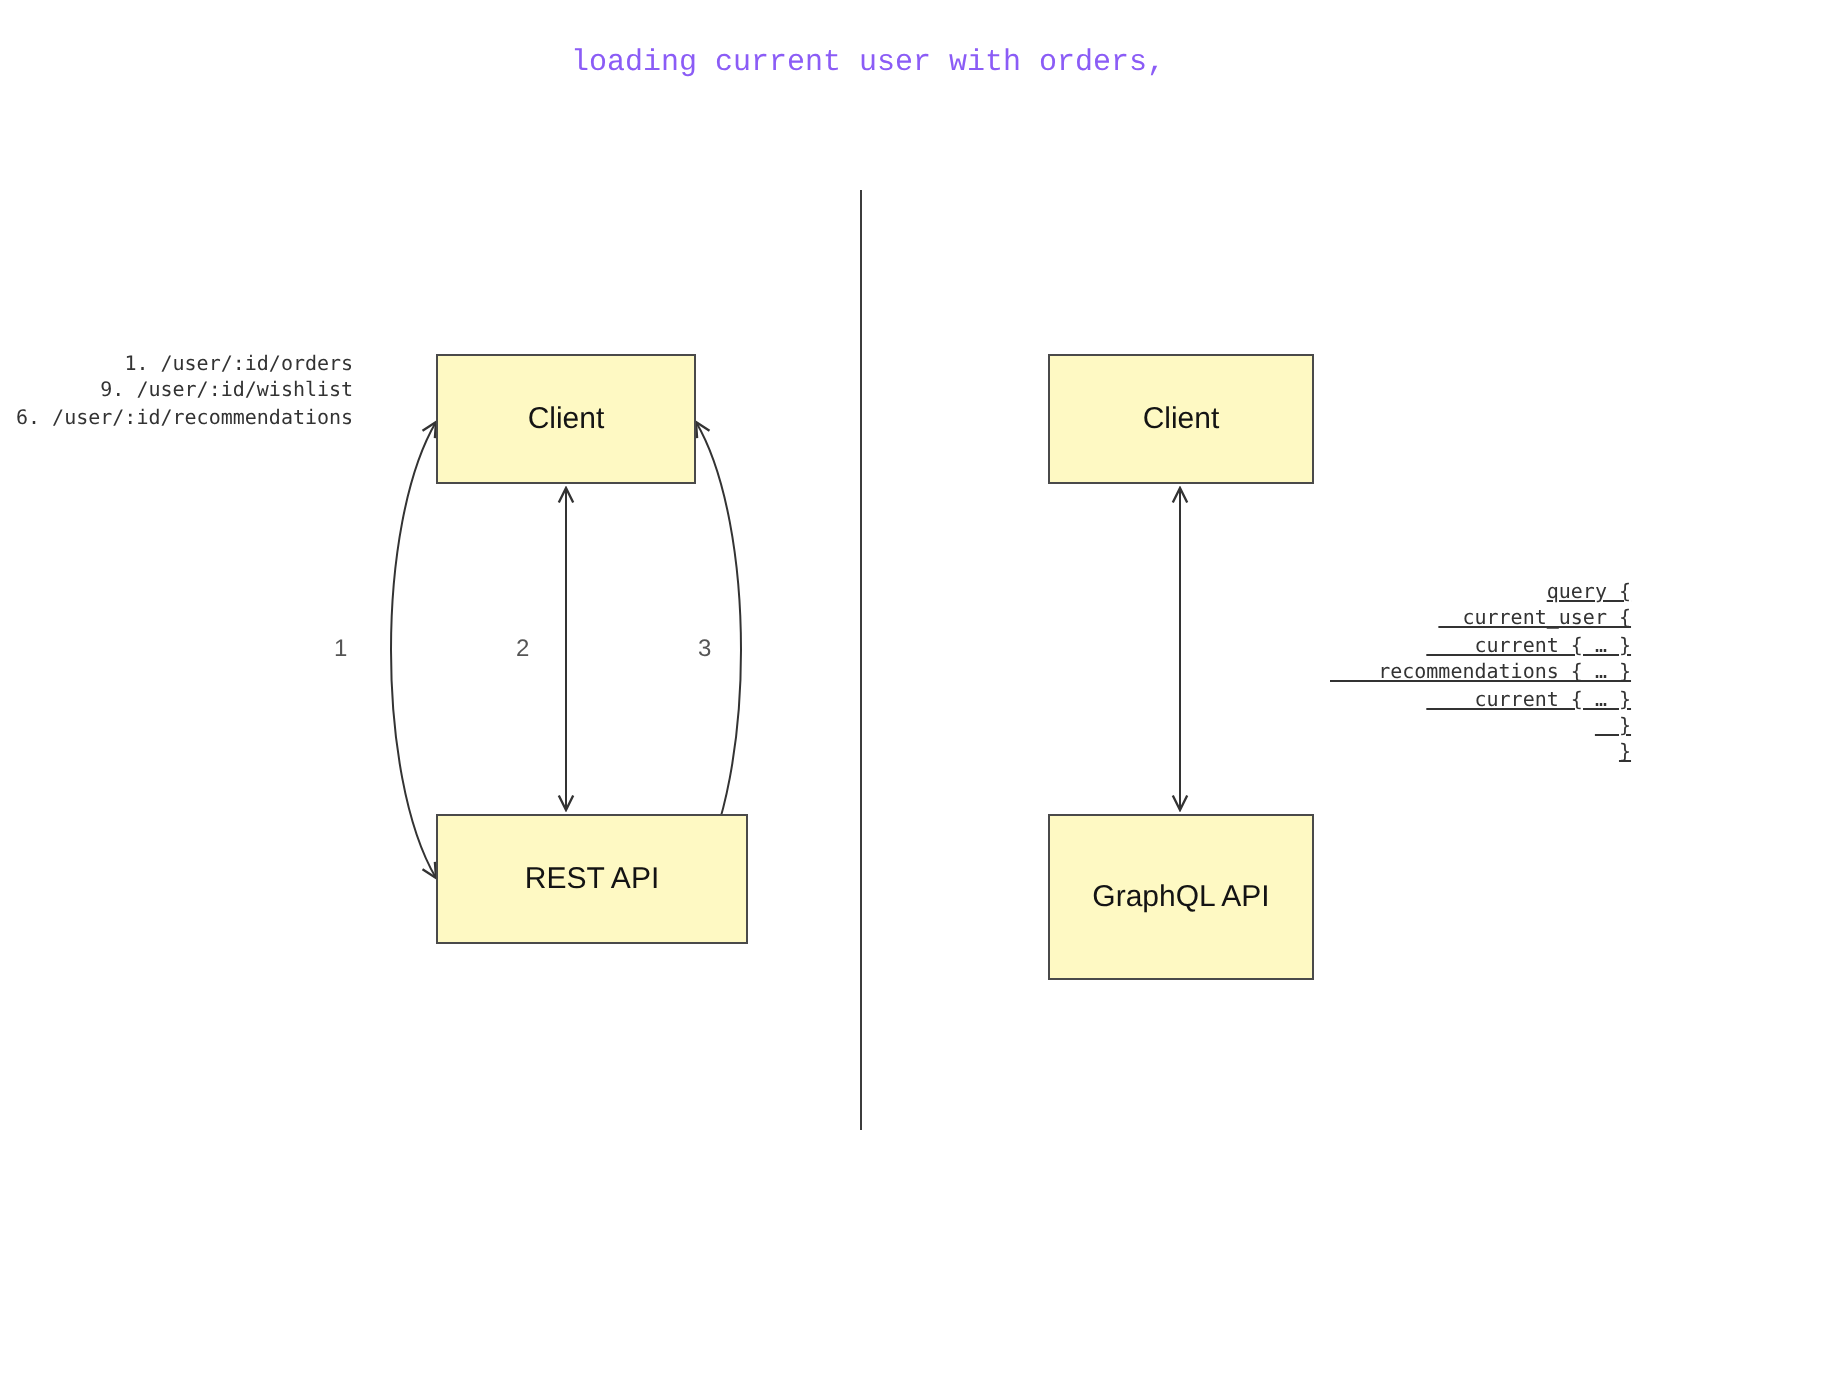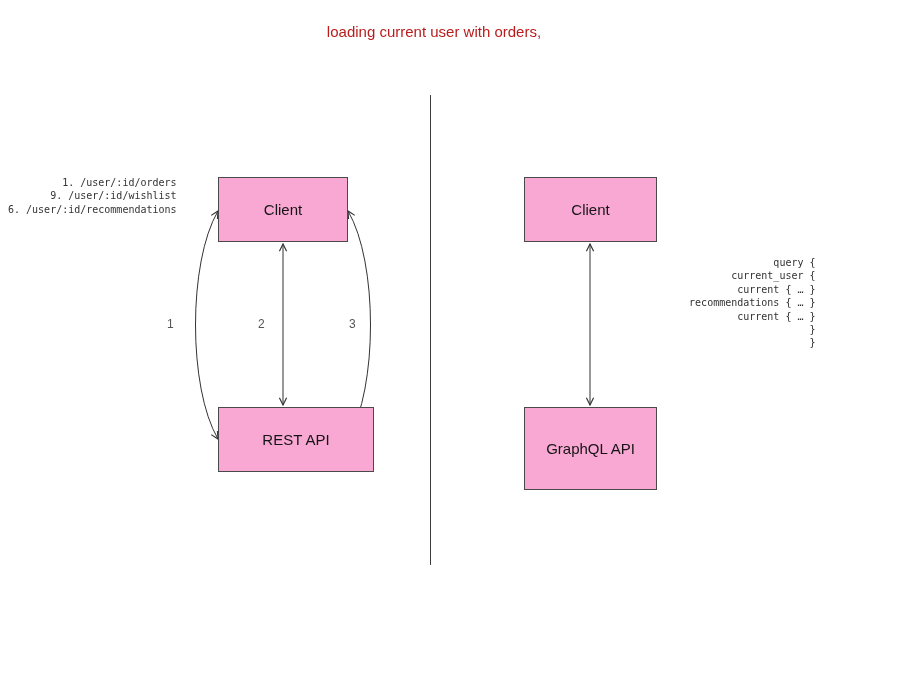--- a/index.html
+++ b/index.html
@@ -15,42 +15,43 @@
   }
 
   .title {
     position: absolute;
     top: 22px;
     left: 0;
     width: 868px;
     text-align: center;
     font-size: 15px;
     line-height: 19px;
-    color: #b91c1c;
+    color: #8b5cf6;
+    font-family: Liberation Mono, monospace;
   }
 
   .divider {
     position: absolute;
     left: 430px;
     top: 95px;
     width: 1px;
     height: 470px;
     background: #3c3c3c;
   }
 
   .arrow-layer {
     position: absolute;
     left: 0;
     top: 0;
     pointer-events: none;
   }
 
   .box {
     position: absolute;
-    background: #f9a8d4;
+    background: #fef9c3;
     border: 1px solid #4a4a4a;
     display: flex;
     align-items: center;
     justify-content: center;
     font-size: 15px;
     color: #141414;
   }
   .box.rest-client   { left: 218px; top: 177px; width: 130px; height: 65px; }
   .box.rest-api      { left: 218px; top: 407px; width: 156px; height: 65px; }
   .box.gql-client    { left: 524px; top: 177px; width: 133px; height: 65px; }
@@ -59,21 +60,21 @@
   .code {
     position: absolute;
     font-family: "DejaVu Sans Mono", monospace;
     font-size: 10px;
     line-height: 13.4px;
     color: #333333;
     text-align: right;
   }
   .code .line { white-space: pre; }
   .endpoints { left: 8px;   top: 176px; }
-  .query     { left: 665px; top: 256px; }
+  .query     { left: 665px; top: 290px; text-decoration: underline; }
 
   .arrow-label {
     position: absolute;
     font-size: 12px;
     color: #555555;
     font-family: "Liberation Sans", sans-serif;
   }
   .arrow-label.l1 { left: 167px; top: 317px; }
   .arrow-label.l2 { left: 258px; top: 317px; }
   .arrow-label.l3 { left: 349px; top: 317px; }

